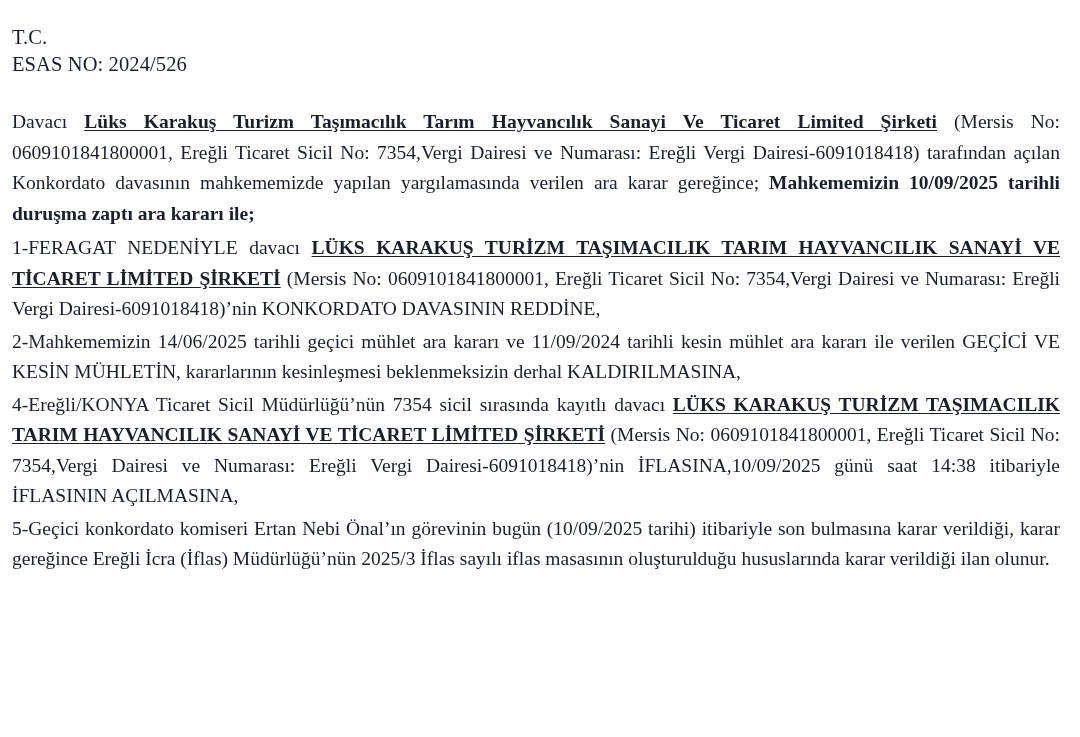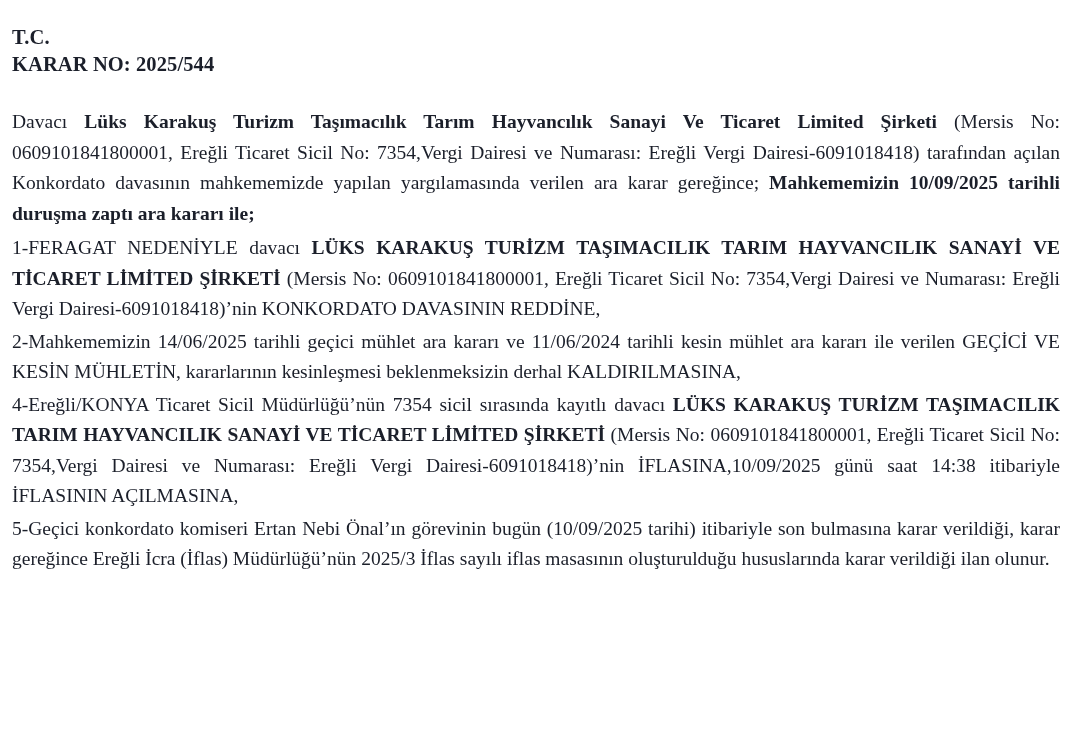--- a/index.html
+++ b/index.html
@@ -20,21 +20,21 @@
     width: 1080px;
     height: 737px;
     padding: 24px 10px 0 12px;
     background: #ffffff;
   }
   
   .heading {
     margin: 0 0 30px 0;
   }
   .heading-line {
-    font-weight: bold;
+    font-weight: normal;
     font-size: 20.5px;
     line-height: 26.5px;
     letter-spacing: 0.1px;
     white-space: nowrap;
   }
   
   .para {
     text-align: justify;
     text-justify: inter-word;
     font-size: 19.5px;
@@ -44,36 +44,36 @@
     hyphens: none;
   }
   .para:last-child {
     margin-bottom: 16px;
   }
   .para.lead {
     margin-bottom: 4px;
   }
   
   .b   { font-weight: bold; }
-  .bu  { font-weight: bold; text-underline-offset: 2px; }
+  .bu  { font-weight: bold; text-decoration: underline; text-underline-offset: 2px; }
 </style>
 </head>
 <body>
 
 <div class="page">
 
   <div class="heading">
     <div class="heading-line">T.C.</div>
-    <div class="heading-line">KARAR NO: 2025/544</div>
+    <div class="heading-line">ESAS NO: 2024/526</div>
   </div>
 
   <p class="para lead"><span>Davacı </span><span class="bu">Lüks Karakuş Turizm Taşımacılık Tarım Hayvancılık Sanayi Ve Ticaret Limited Şirketi</span><span> (Mersis No: 0609101841800001, Ereğli Ticaret Sicil No: 7354,Vergi Dairesi ve Numarası: Ereğli Vergi Dairesi-6091018418) tarafından açılan Konkordato davasının mahkememizde yapılan yargılamasında verilen ara karar gereğince; </span><span class="b">Mahkememizin 10/09/2025 tarihli duruşma zaptı ara kararı ile;</span></p>
 
   <p class="para"><span>1-FERAGAT NEDENİYLE davacı </span><span class="bu">LÜKS KARAKUŞ TURİZM TAŞIMACILIK TARIM HAYVANCILIK SANAYİ VE TİCARET LİMİTED ŞİRKETİ</span><span> (Mersis No: 0609101841800001, Ereğli Ticaret Sicil No: 7354,Vergi Dairesi ve Numarası: Ereğli Vergi Dairesi-6091018418)’nin KONKORDATO DAVASININ REDDİNE,</span></p>
 
-  <p class="para"><span>2-Mahkememizin 14/06/2025 tarihli geçici mühlet ara kararı ve 11/06/2024 tarihli kesin mühlet ara kararı ile verilen GEÇİCİ VE KESİN MÜHLETİN, kararlarının kesinleşmesi beklenmeksizin derhal KALDIRILMASINA,</span></p>
+  <p class="para"><span>2-Mahkememizin 14/06/2025 tarihli geçici mühlet ara kararı ve 11/09/2024 tarihli kesin mühlet ara kararı ile verilen GEÇİCİ VE KESİN MÜHLETİN, kararlarının kesinleşmesi beklenmeksizin derhal KALDIRILMASINA,</span></p>
 
 
   <p class="para"><span>4-Ereğli/KONYA Ticaret Sicil Müdürlüğü’nün 7354 sicil sırasında kayıtlı davacı </span><span class="bu">LÜKS KARAKUŞ TURİZM TAŞIMACILIK TARIM HAYVANCILIK SANAYİ VE TİCARET LİMİTED ŞİRKETİ</span><span> (Mersis No: 0609101841800001, Ereğli Ticaret Sicil No: 7354,Vergi Dairesi ve Numarası: Ereğli Vergi Dairesi-6091018418)’nin İFLASINA,10/09/2025 günü saat 14:38 itibariyle İFLASININ AÇILMASINA,</span></p>
 
   <p class="para"><span>5-Geçici konkordato komiseri Ertan Nebi Önal’ın görevinin bugün (10/09/2025 tarihi) itibariyle son bulmasına karar verildiği, karar gereğince Ereğli İcra (İflas) Müdürlüğü’nün 2025/3 İflas sayılı iflas masasının oluşturulduğu hususlarında karar verildiği ilan olunur.</span></p>
 
 </div>
 
 </body></html>

